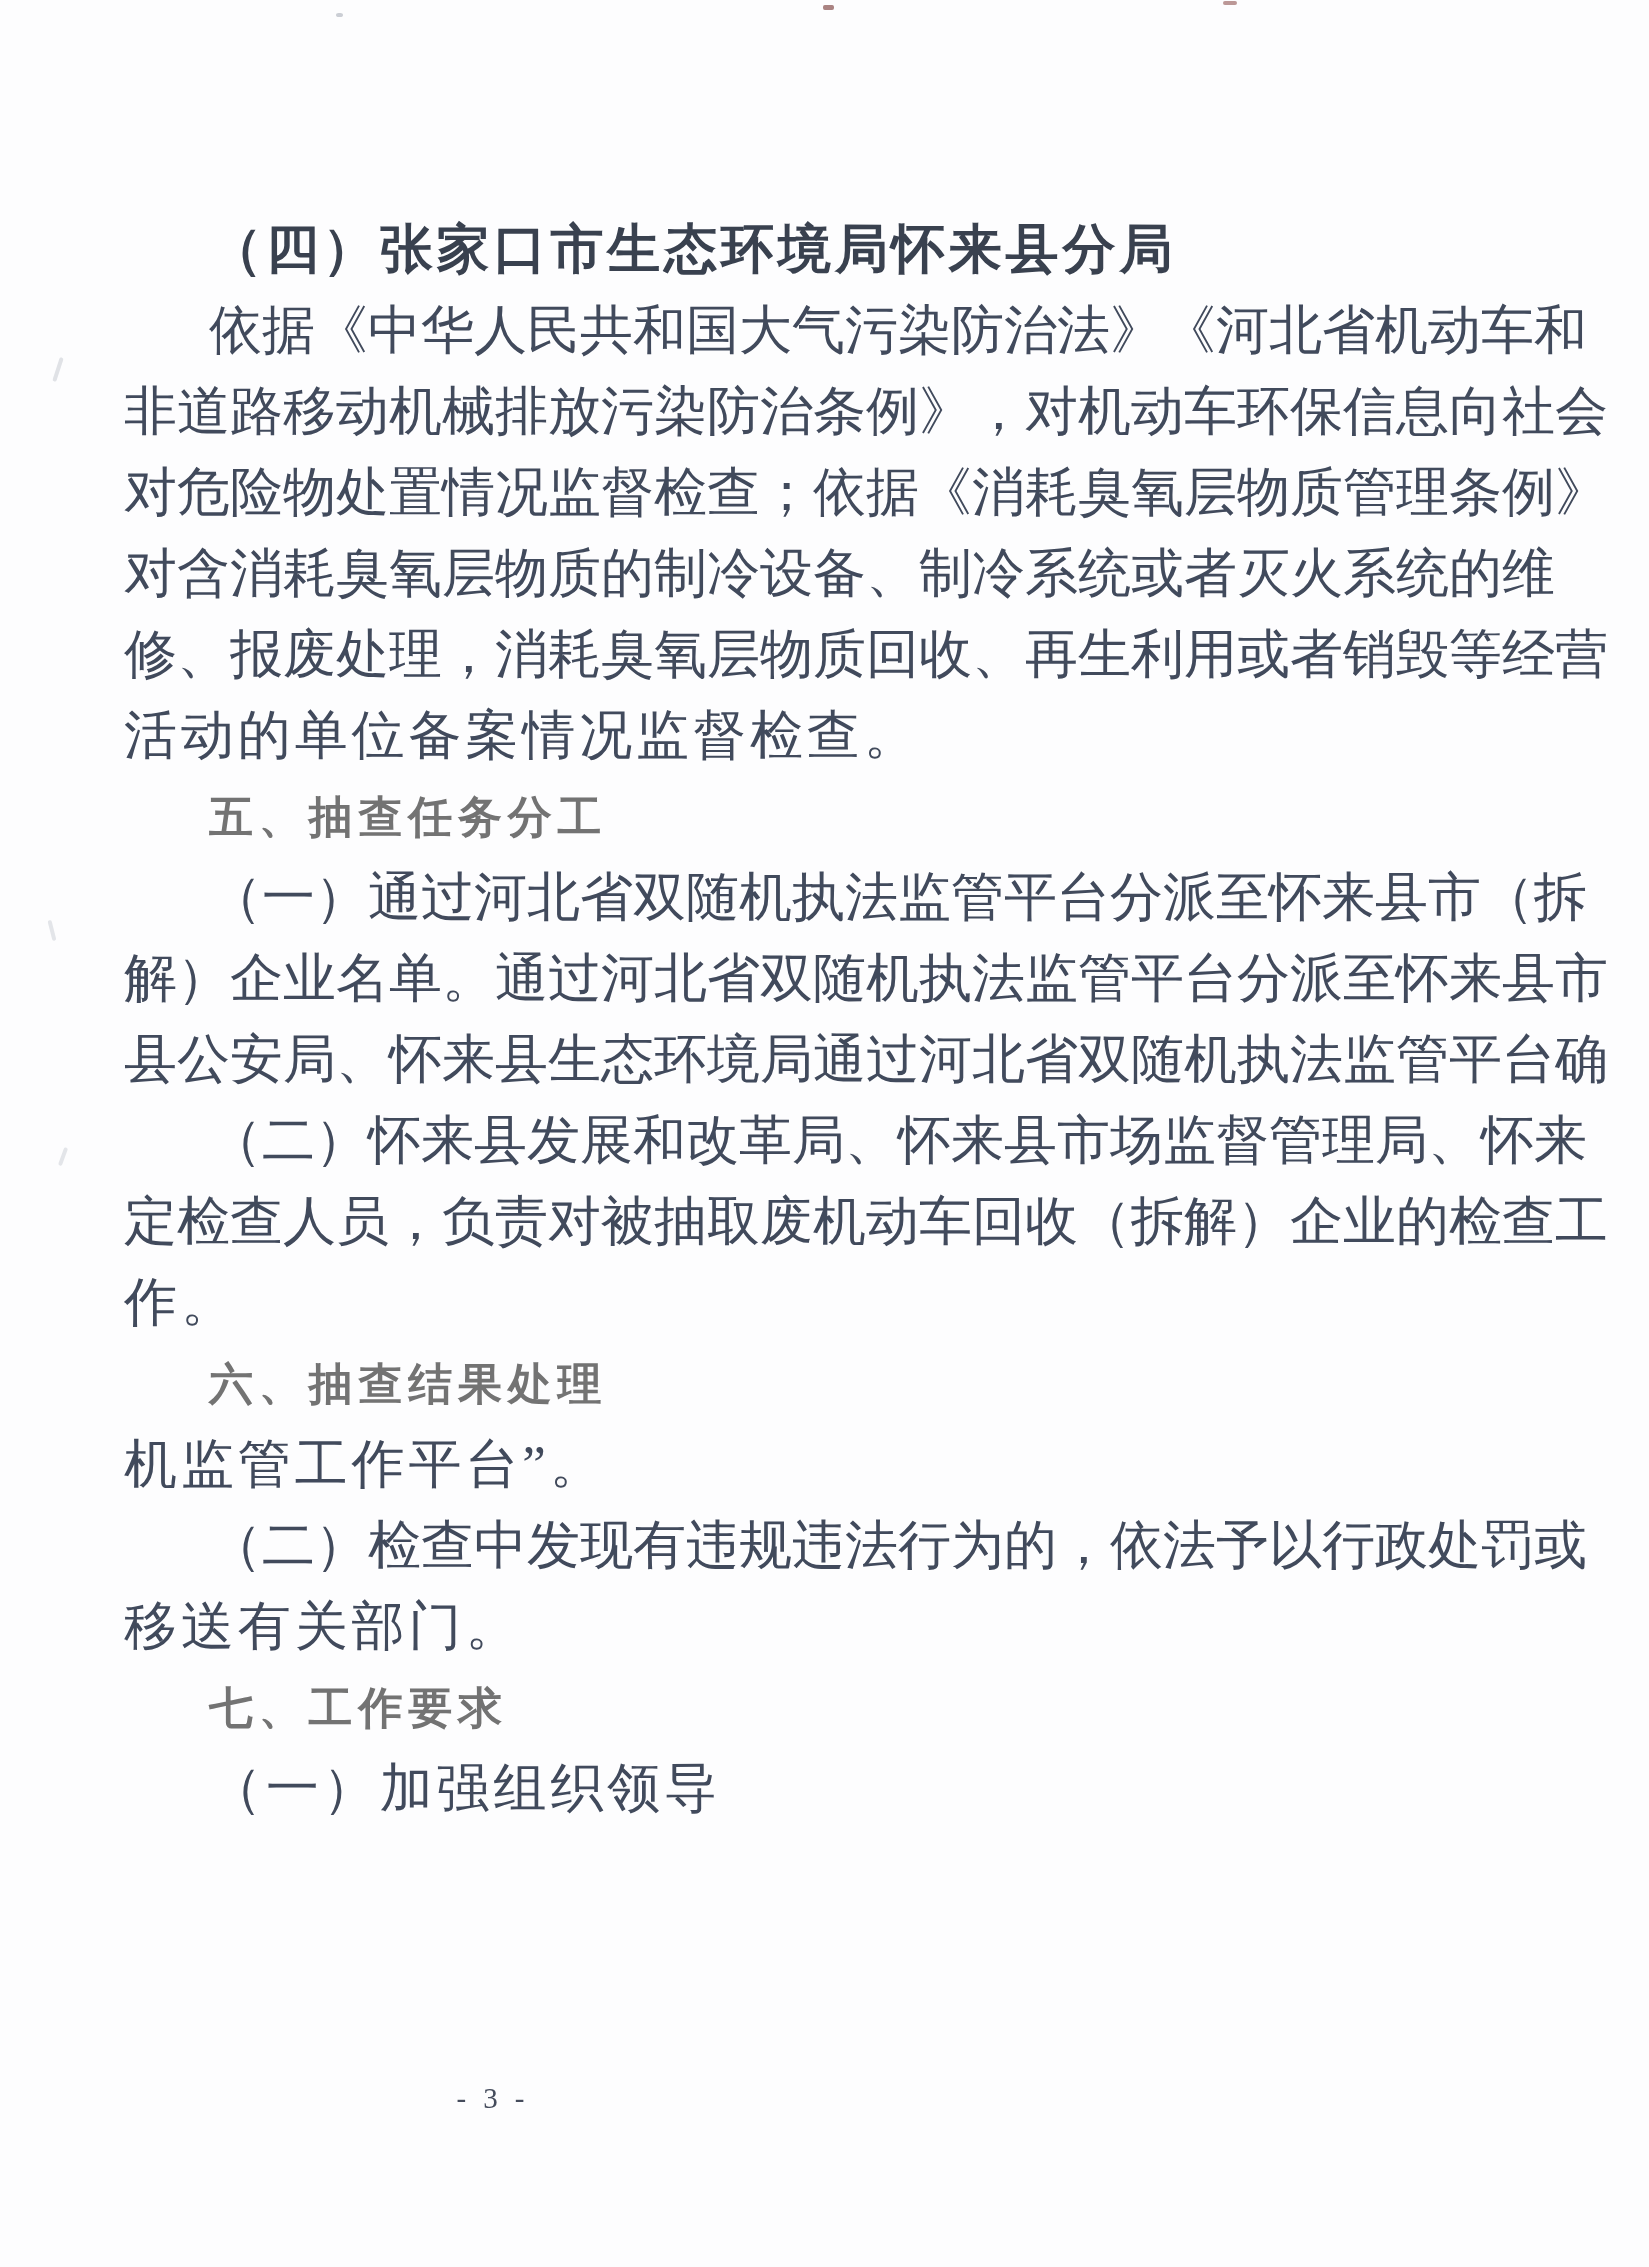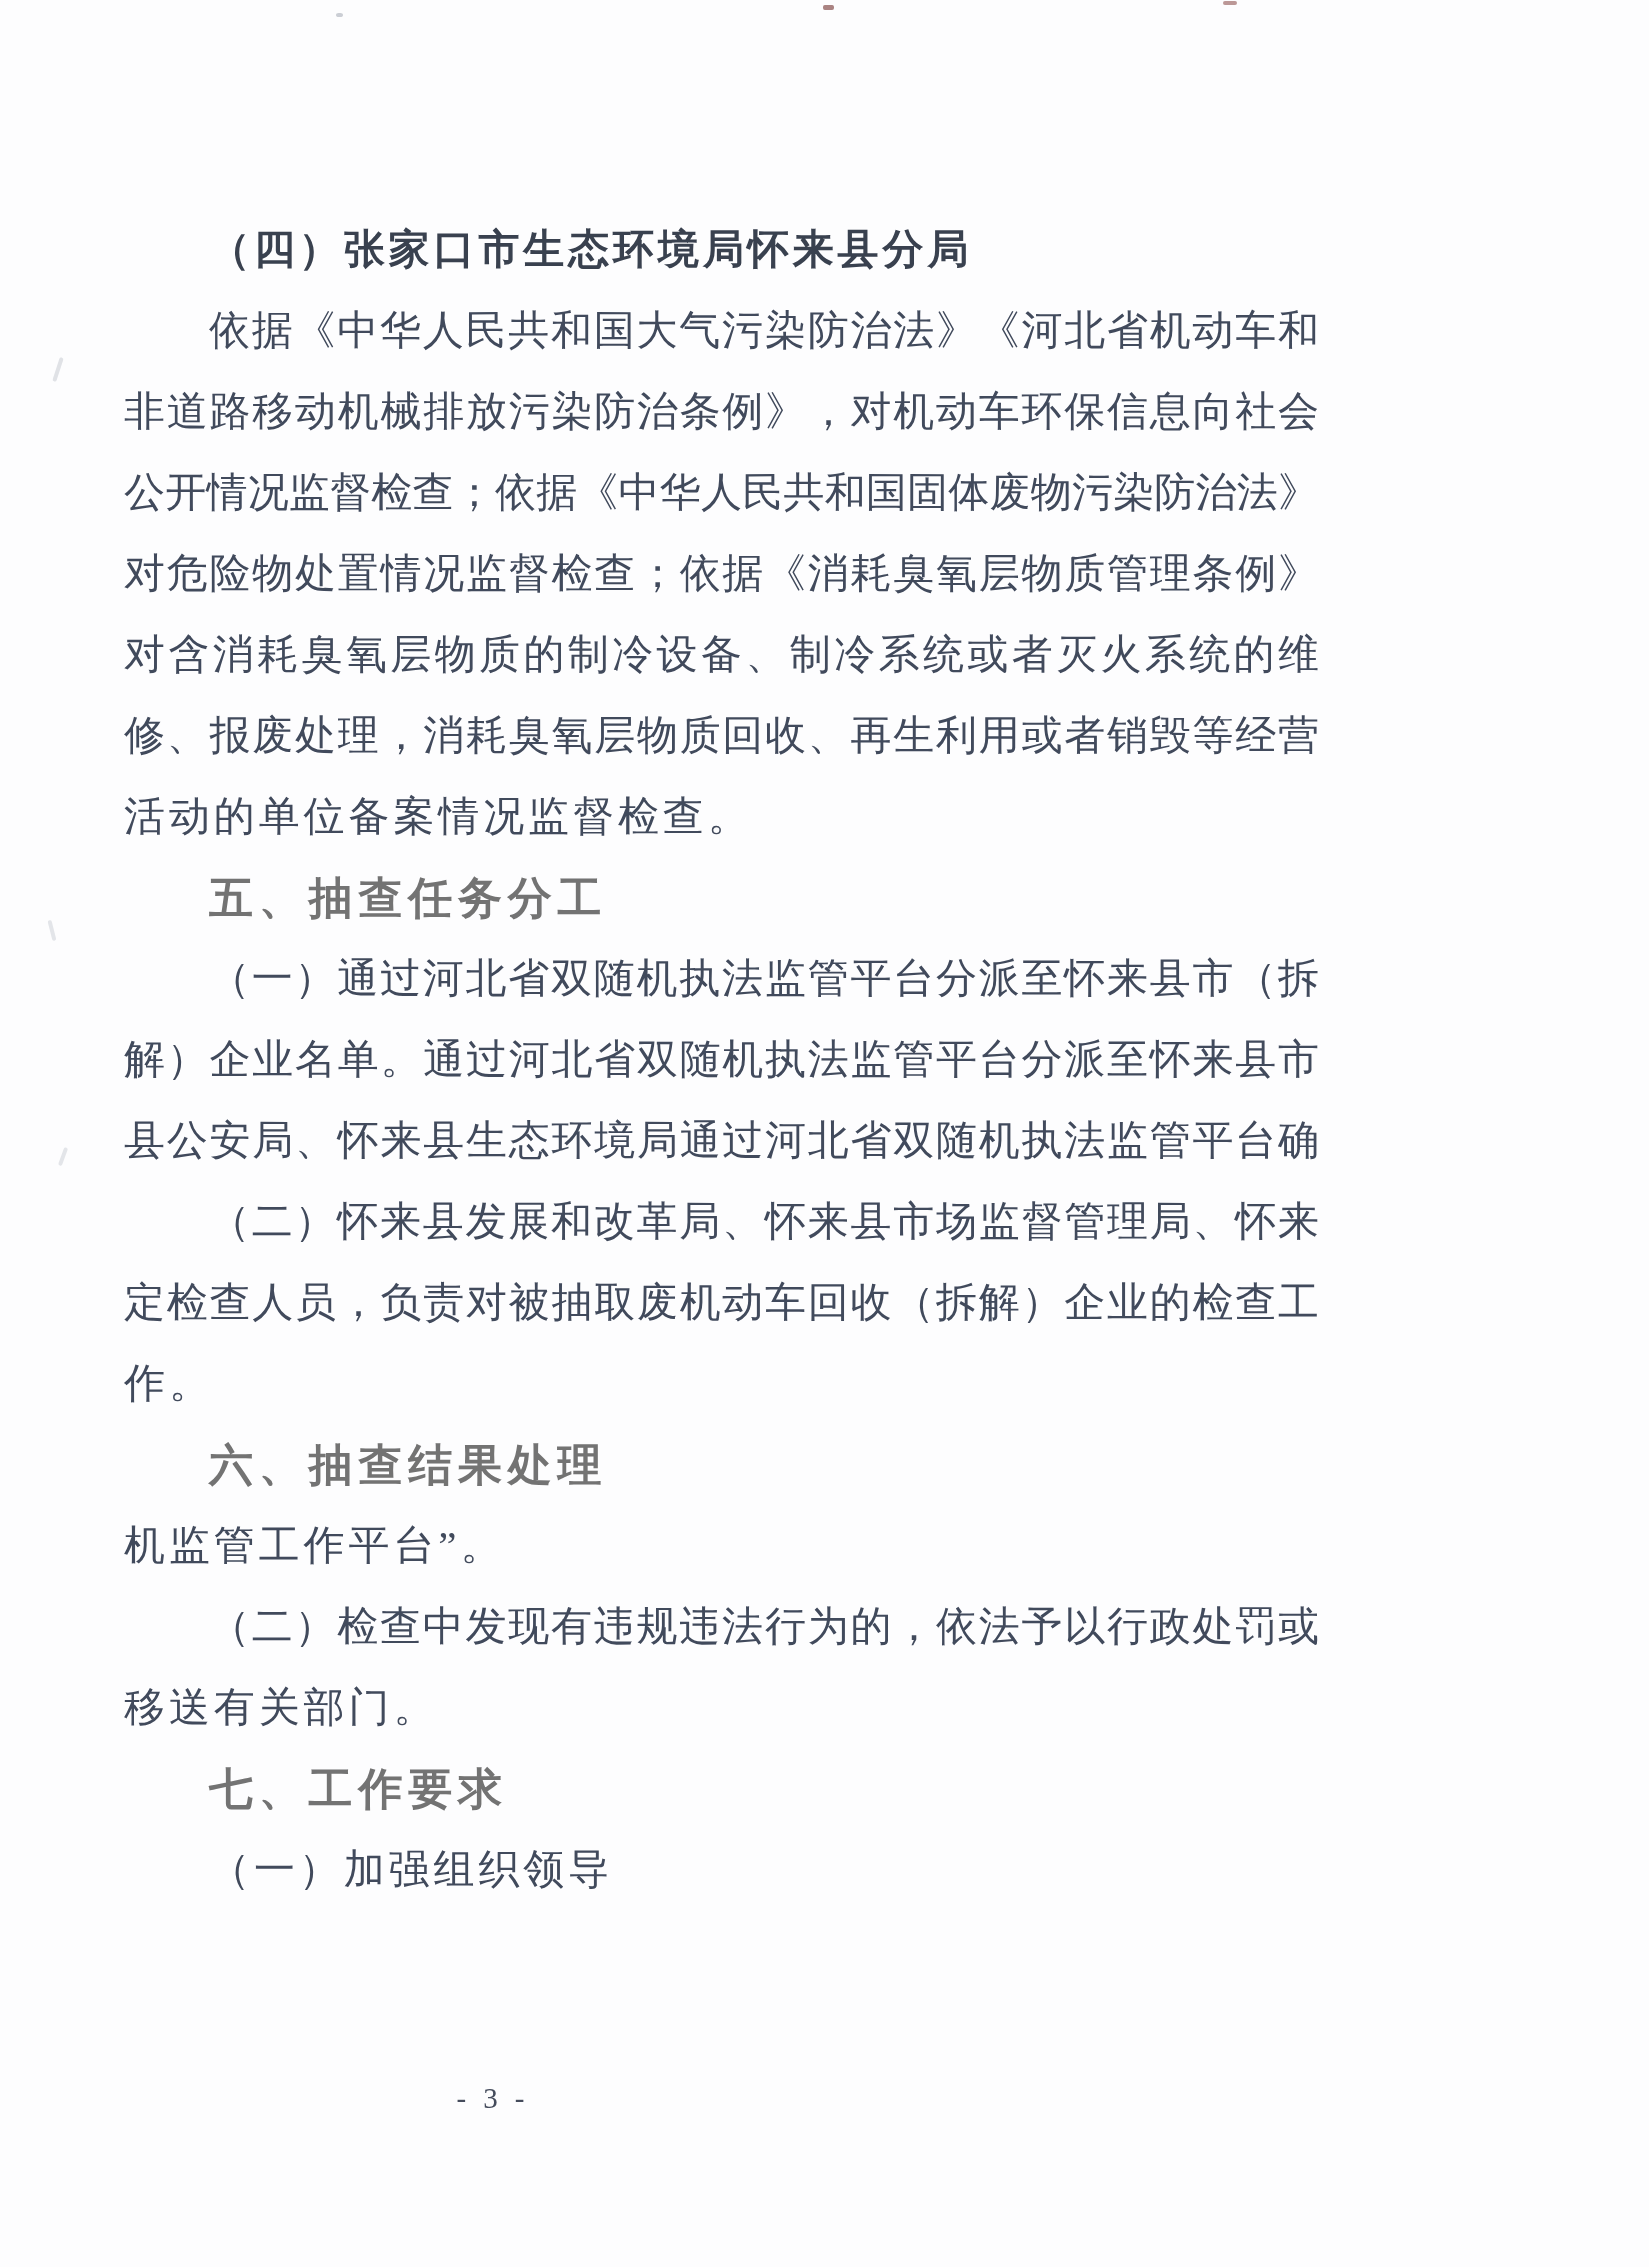--- a/index.html
+++ b/index.html
@@ -17,21 +17,21 @@
   }
   .textblock {
     position: absolute;
     left: 124px;
     top: 209px;
     width: 1195px;
   }
   .line {
     height: 81px;
     line-height: 81px;
-    font-size: 41px;
+    font-size: 53px;
     color: #414a5c;
     white-space: nowrap;
     letter-spacing: 0;
   }
   .line.fill {
     text-align: justify;
     text-align-last: justify;
   }
   .line.end {
     letter-spacing: 3.9px;
@@ -81,21 +81,20 @@
   <div class="speck s2"></div>
   <div class="speck s3"></div>
   <div class="speck s4"></div>
   <div class="speck s5"></div>
   <div class="speck s6"></div>
 
   <div class="textblock">
     <div class="line end indent sub">（四）张家口市生态环境局怀来县分局</div>
     <div class="line fill indent">依据《中华人民共和国大气污染防治法》《河北省机动车和</div>
     <div class="line fill">非道路移动机械排放污染防治条例》，对机动车环保信息向社会</div>
-    <div class="line fill">公开情况监督检查；依据《中华人民共和国固体废物污染防治法》</div>
     <div class="line fill">对危险物处置情况监督检查；依据《消耗臭氧层物质管理条例》</div>
     <div class="line fill">对含消耗臭氧层物质的制冷设备、制冷系统或者灭火系统的维</div>
     <div class="line fill">修、报废处理，消耗臭氧层物质回收、再生利用或者销毁等经营</div>
     <div class="line end">活动的单位备案情况监督检查。</div>
     <div class="line end indent hei">五、抽查任务分工</div>
     <div class="line fill indent">（一）通过河北省双随机执法监管平台分派至怀来县市（拆</div>
     <div class="line fill">解）企业名单。通过河北省双随机执法监管平台分派至怀来县市</div>
     <div class="line fill">县公安局、怀来县生态环境局通过河北省双随机执法监管平台确</div>
     <div class="line fill indent">（二）怀来县发展和改革局、怀来县市场监督管理局、怀来</div>
     <div class="line fill">定检查人员，负责对被抽取废机动车回收（拆解）企业的检查工</div>

